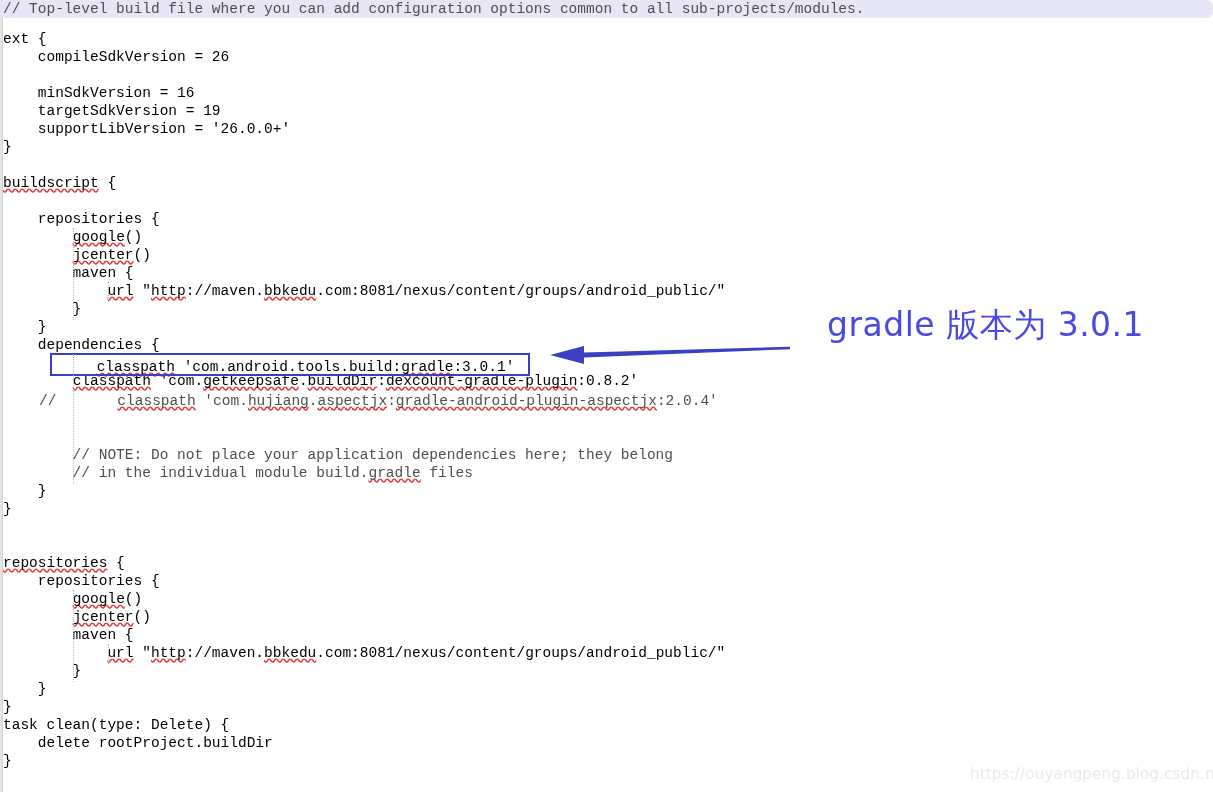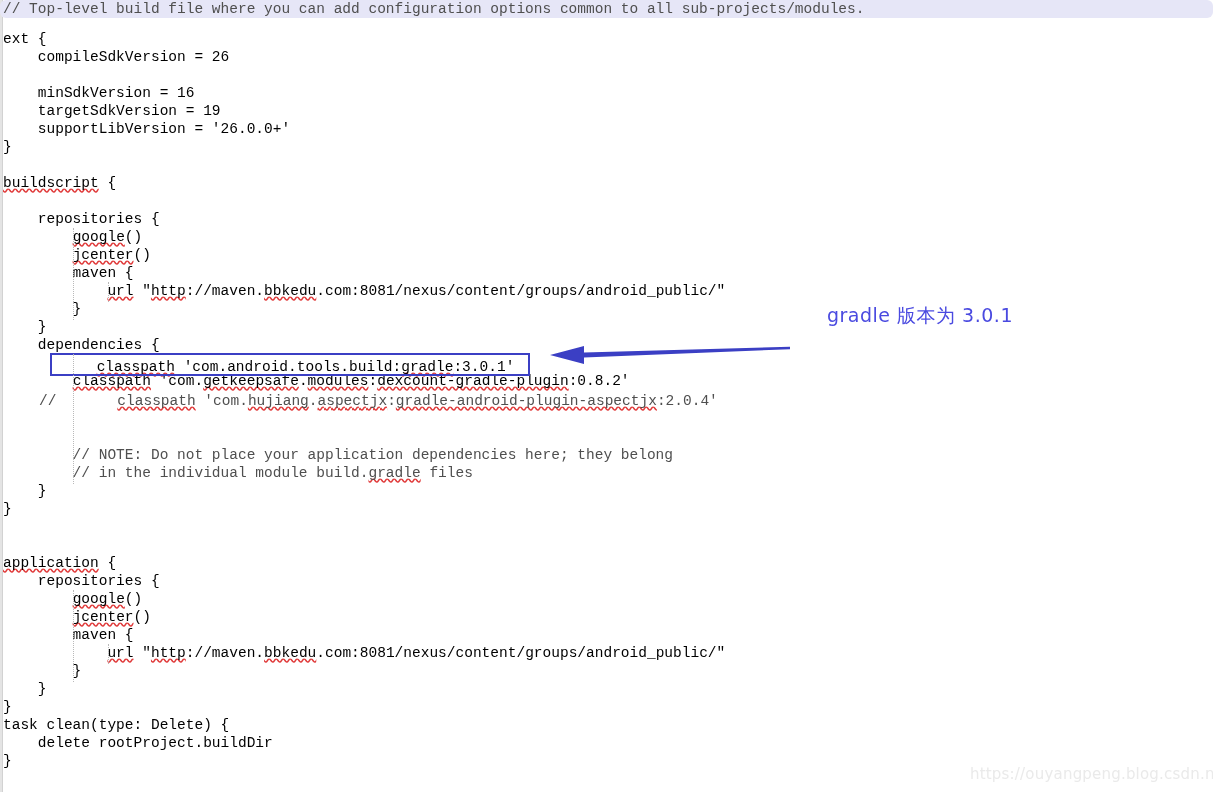--- a/index.html
+++ b/index.html
@@ -80,21 +80,21 @@
   }
   
   .annot-arrow {
     position: absolute;
     pointer-events: none;
   }
   
   .annot-label {
     position: absolute;
     font-family: "DejaVu Sans", "Liberation Sans", sans-serif;
-    font-size: 19px;
+    font-size: 33px;
     color: #4a4ae0;
     white-space: pre;
     letter-spacing: 0.5px;
   }
   
   .watermark {
     position: absolute;
     font-family: "DejaVu Sans", "Liberation Sans", sans-serif;
     font-size: 15px;
     color: #eaeaea;
@@ -123,32 +123,32 @@
       <div class="line" style="top: 192px;"><span class="txt"></span></div>
       <div class="line" style="top: 210px;"><span class="txt">    repositories {</span></div>
       <div class="line" style="top: 228px;"><span class="txt">        <span class="sp">google</span>()</span></div>
       <div class="line" style="top: 246px;"><span class="txt">        <span class="sp">jcenter</span>()</span></div>
       <div class="line" style="top: 264px;"><span class="txt">        maven {</span></div>
       <div class="line" style="top: 282px;"><span class="txt">            <span class="sp">url</span> "<span class="sp">http</span>://maven.<span class="sp">bbkedu</span>.com:8081/nexus/content/groups/android_public/"</span></div>
       <div class="line" style="top: 300px;"><span class="txt">        }</span></div>
       <div class="line" style="top: 318px;"><span class="txt">    }</span></div>
       <div class="line" style="top: 336px;"><span class="txt">    dependencies {</span></div>
       <div class="line" style="top: 358px; padding-left: 24px;"><span class="txt">        <span class="sp">classpath</span> 'com.android.tools.build:<span class="sp">gradle</span>:3.0.1'</span></div>
-      <div class="line" style="top: 372px;"><span class="txt">        <span class="sp">classpath</span> 'com.<span class="sp">getkeepsafe</span>.<span class="sp">modules</span>:<span class="sp">dexcount-gradle-plugin</span>:0.8.2'</span></div>
+      <div class="line" style="top: 372px;"><span class="txt">        <span class="sp">classpath</span> 'com.<span class="sp">getkeepsafe</span>.<span class="sp">buildDir</span>:<span class="sp">dexcount-gradle-plugin</span>:0.8.2'</span></div>
       <div class="line" style="top: 392px; padding-left: 36px;"><span class="txt comment">//       <span class="sp">classpath</span> 'com.<span class="sp">hujiang</span>.<span class="sp">aspectjx</span>:<span class="sp">gradle-android-plugin-aspectjx</span>:2.0.4'</span></div>
       <div class="line" style="top: 410px;"><span class="txt"></span></div>
       <div class="line" style="top: 428px;"><span class="txt"></span></div>
       <div class="line" style="top: 464px;"><span class="txt comment">        // in the individual module build.<span class="sp">gradle</span> files</span></div>
       <div class="line" style="top: 446px;"><span class="txt comment">        // NOTE: Do not place your application dependencies here; they belong</span></div>
       <div class="line" style="top: 482px;"><span class="txt">    }</span></div>
       <div class="line" style="top: 500px;"><span class="txt"></span></div>
       <div class="line" style="top: 500px;"><span class="txt">}</span></div>
       <div class="line" style="top: 518px;"><span class="txt"></span></div>
       <div class="line" style="top: 536px;"><span class="txt"></span></div>
-      <div class="line" style="top: 554px;"><span class="txt"><span class="sp">application</span> {</span></div>
+      <div class="line" style="top: 554px;"><span class="txt"><span class="sp">repositories</span> {</span></div>
       <div class="line" style="top: 572px;"><span class="txt">    repositories {</span></div>
       <div class="line" style="top: 590px;"><span class="txt">        <span class="sp">google</span>()</span></div>
       <div class="line" style="top: 608px;"><span class="txt">        <span class="sp">jcenter</span>()</span></div>
       <div class="line" style="top: 626px;"><span class="txt">        maven {</span></div>
       <div class="line" style="top: 644px;"><span class="txt">            <span class="sp">url</span> "<span class="sp">http</span>://maven.<span class="sp">bbkedu</span>.com:8081/nexus/content/groups/android_public/"</span></div>
       <div class="line" style="top: 662px;"><span class="txt">        }</span></div>
       <div class="line" style="top: 680px;"><span class="txt">    }</span></div>
       <div class="line" style="top: 698px;"><span class="txt">}</span></div>
       <div class="line" style="top: 716px;"><span class="txt"></span></div>
       <div class="line" style="top: 734px;"><span class="txt">    delete rootProject.buildDir</span></div>

